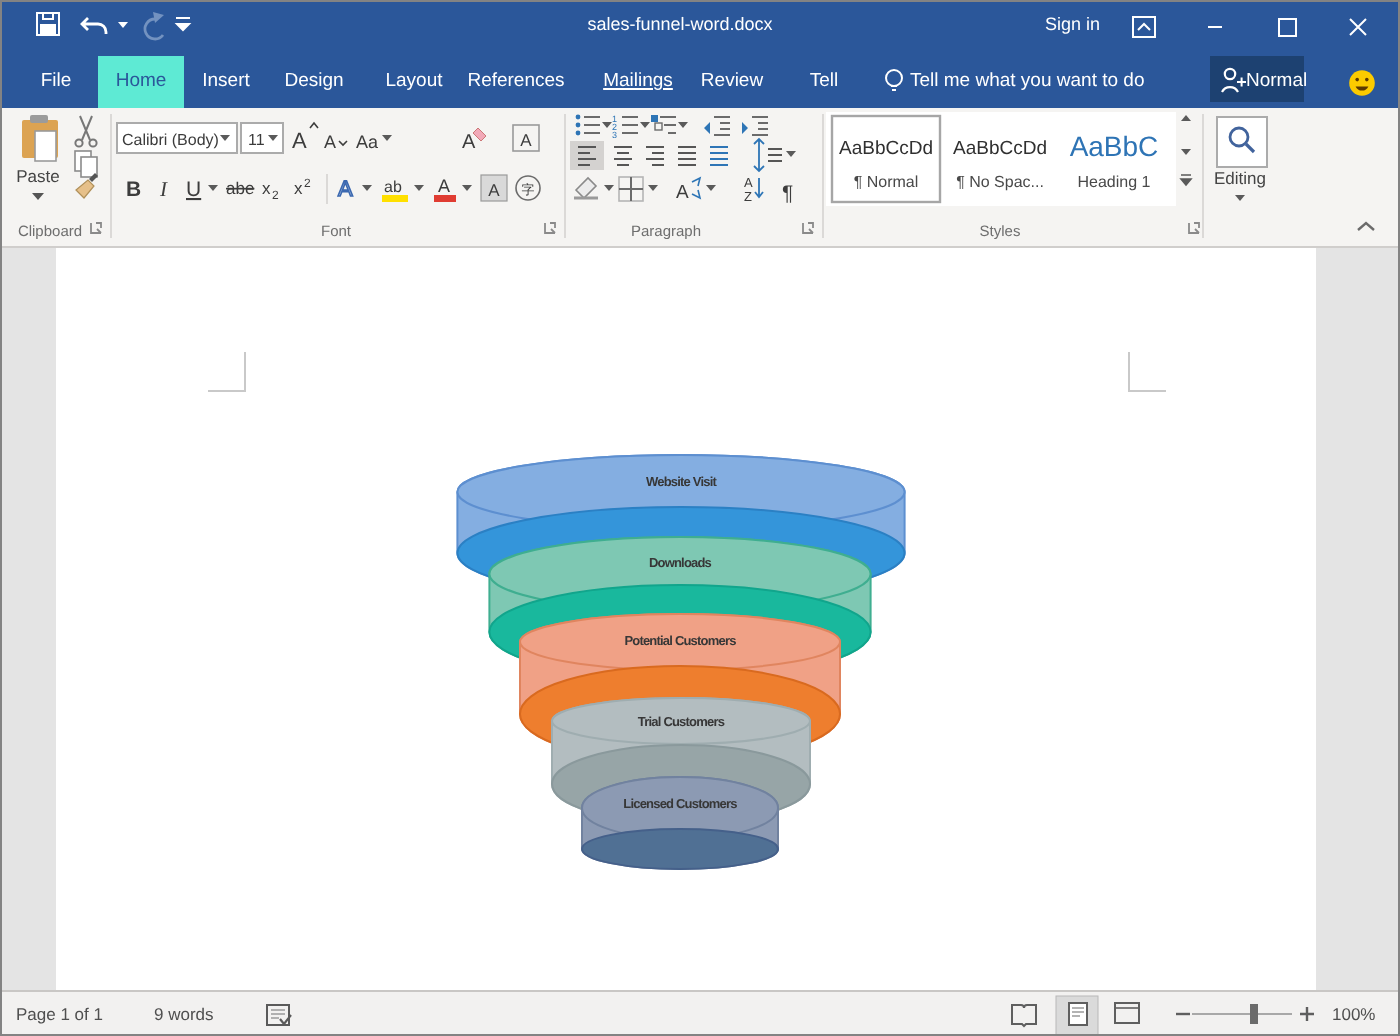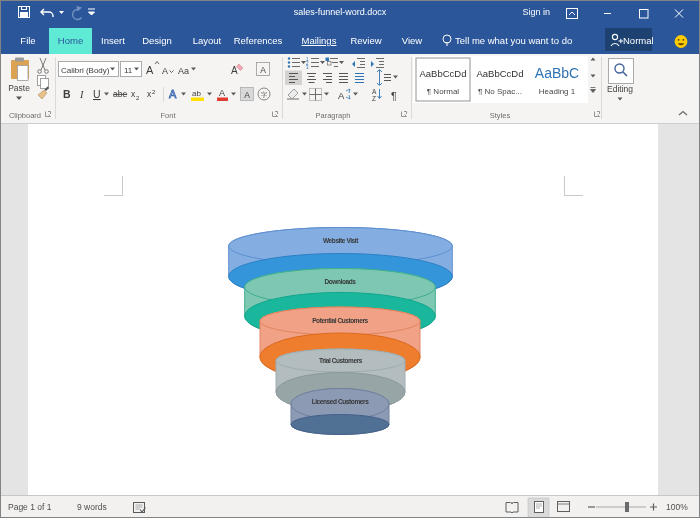--- a/index.html
+++ b/index.html
@@ -62,21 +62,21 @@
 
 <div id="tabrow" class="abs">
   <div class="tab" style="left:14px;width:28px;">File</div>
   <div id="hometab">Home</div>
   <div class="tab" style="left:98px;width:30px;">Insert</div>
   <div class="tab" style="left:140px;width:34px;">Design</div>
   <div class="tab" style="left:192px;width:30px;">Layout</div>
   <div class="tab" style="left:232px;width:52px;">References</div>
   <div class="tab" style="left:297px;width:44px;text-decoration:underline;">Mailings</div>
   <div class="tab" style="left:348px;width:36px;">Review</div>
-  <div class="tab" style="left:399px;width:26px;">View</div>
+  <div class="tab" style="left:399px;width:26px;">Tell</div>
   <svg class="abs" style="left:438px;top:0" width="18" height="26" viewBox="0 0 18 26">
     <circle cx="9" cy="11" r="4" stroke="#fff" fill="none" stroke-width="1"></circle>
     <path d="M7.5 15 h3 M8 17 h2" stroke="#fff" stroke-width="1" fill="none"></path>
   </svg>
   <div class="tab" style="left:455px;width:130px;text-align:left;">Tell me what you want to do</div>
   <div class="abs" style="left:605px;top:0;width:47px;height:22.5px;background:#1d4171;"></div>
   <svg class="abs" style="left:608px;top:1px" width="16" height="22" viewBox="0 0 16 22">
     <circle cx="7" cy="8" r="2.6" stroke="#fff" fill="none" stroke-width="1.1"></circle>
     <path d="M3 17 a4.5 4.5 0 0 1 8 0" stroke="#fff" fill="none" stroke-width="1.1"></path>
     <path d="M10.5 12 h4.5 M12.8 9.8 v4.4" stroke="#fff" stroke-width="1"></path>

